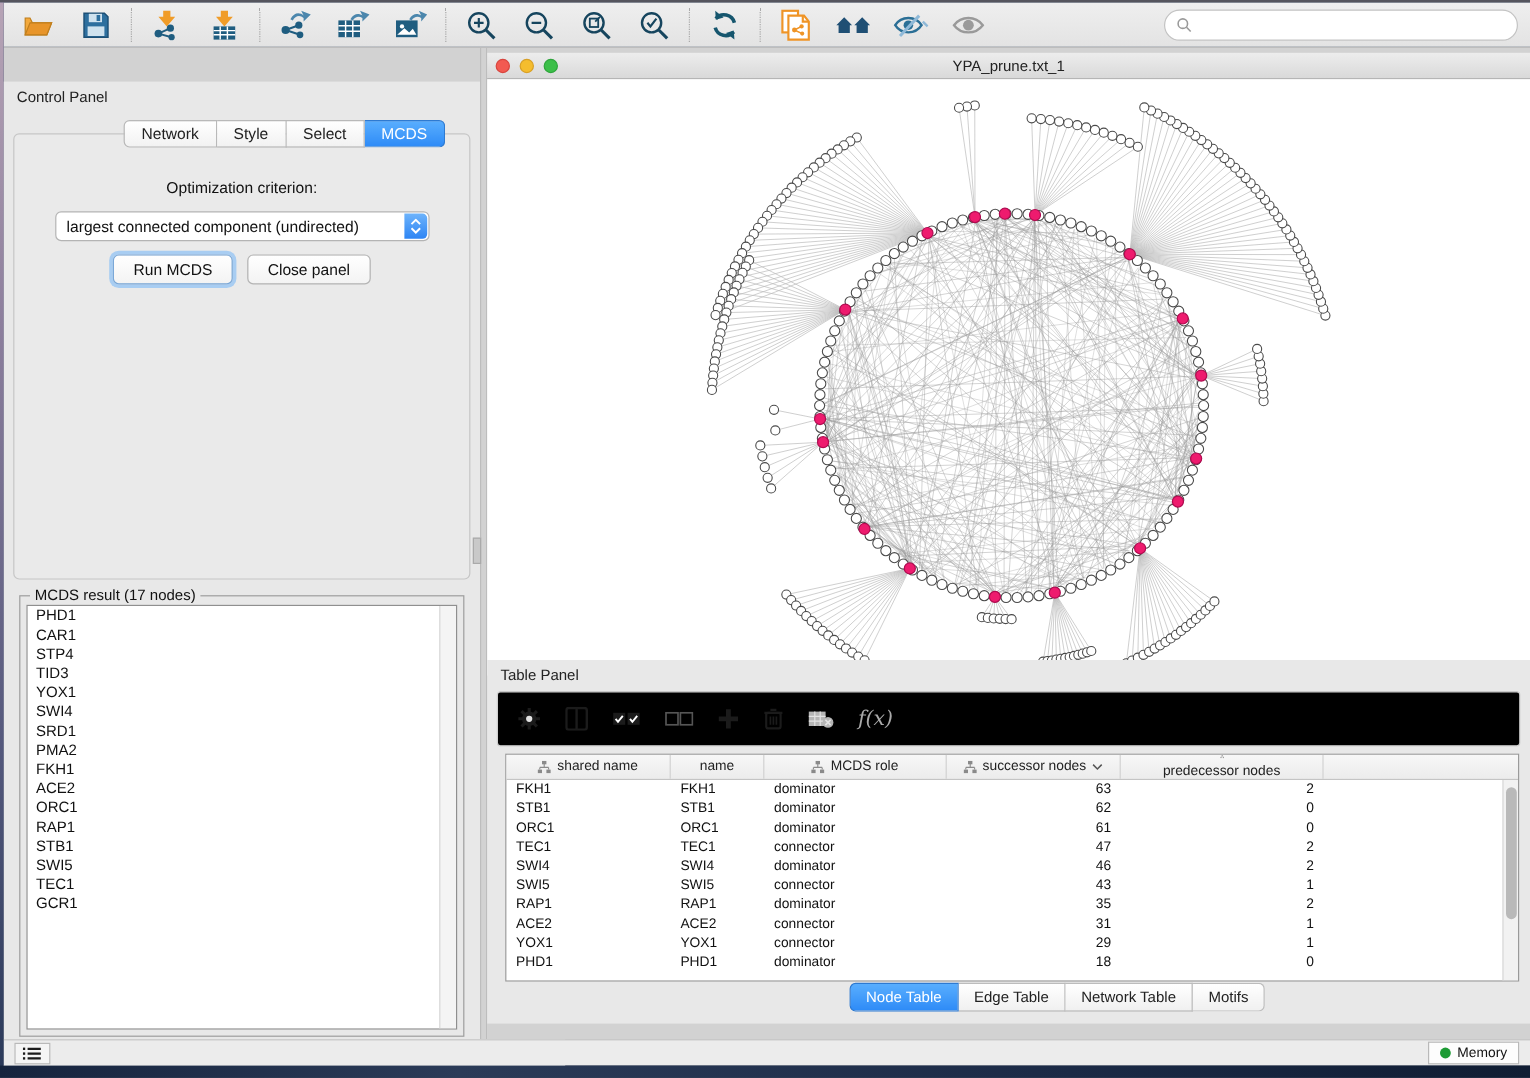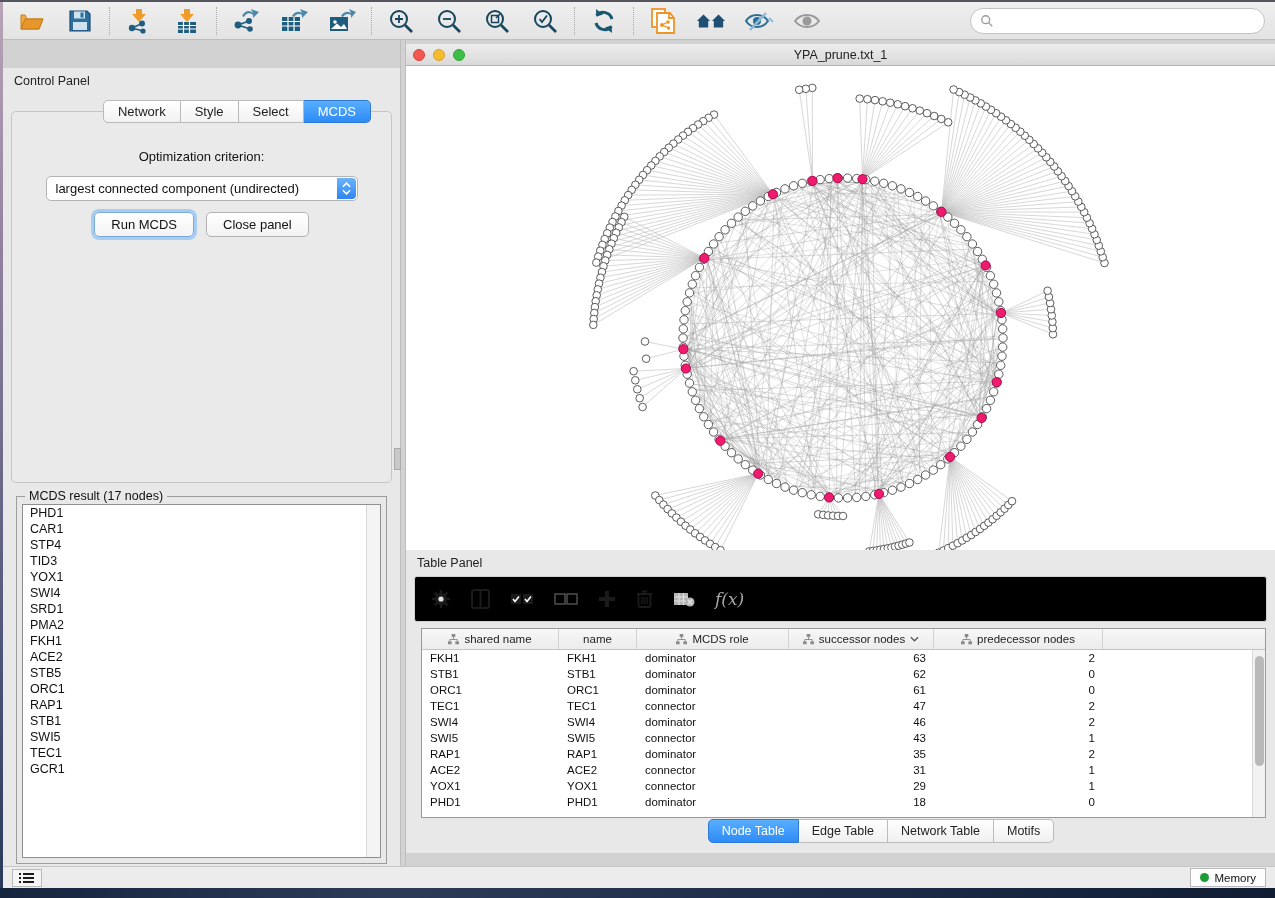--- a/index.html
+++ b/index.html
@@ -321,21 +321,20 @@
       <div class="mcds-item">PHD1</div>
           <div class="mcds-item">CAR1</div>
           <div class="mcds-item">STP4</div>
           <div class="mcds-item">TID3</div>
           <div class="mcds-item">YOX1</div>
           <div class="mcds-item">SWI4</div>
           <div class="mcds-item">SRD1</div>
           <div class="mcds-item">PMA2</div>
           <div class="mcds-item">FKH1</div>
           <div class="mcds-item">ACE2</div>
-          <div class="mcds-item">STB5</div>
           <div class="mcds-item">ORC1</div>
           <div class="mcds-item">RAP1</div>
           <div class="mcds-item">STB1</div>
           <div class="mcds-item">SWI5</div>
           <div class="mcds-item">TEC1</div>
           <div class="mcds-item">GCR1</div>
         </div>
     </div>
   </div>
 
@@ -1248,21 +1247,21 @@
                 <rect x="4" y="0" width="4" height="3.2" fill="#8a8a8a"></rect>
                 <path d="M6 3 V6 M2 6 H10 M2 6 V8 M10 6 V8" stroke="#8a8a8a" stroke-width="1"></path>
                 <rect x="0" y="8" width="4" height="3.2" fill="#8a8a8a"></rect>
                 <rect x="8" y="8" width="4" height="3.2" fill="#8a8a8a"></rect>
               </svg>
               <span>successor nodes</span>
               <svg width="9" height="6" viewBox="0 0 10 6">
                 <path d="M1 1 L5 5 L9 1" fill="none" stroke="#555" stroke-width="1.4"></path>
               </svg>
             </div>
-            <div class="dt-hcell" style="width: 169px;">
+            <div class="dt-hcell" style="width: 169px; flex-direction: column;">
               <svg width="11" height="11" viewBox="0 0 12 12">
                 <rect x="4" y="0" width="4" height="3.2" fill="#8a8a8a"></rect>
                 <path d="M6 3 V6 M2 6 H10 M2 6 V8 M10 6 V8" stroke="#8a8a8a" stroke-width="1"></path>
                 <rect x="0" y="8" width="4" height="3.2" fill="#8a8a8a"></rect>
                 <rect x="8" y="8" width="4" height="3.2" fill="#8a8a8a"></rect>
               </svg>
               <span>predecessor nodes</span>
             </div>
           </div>
         <div id="dt-body">

